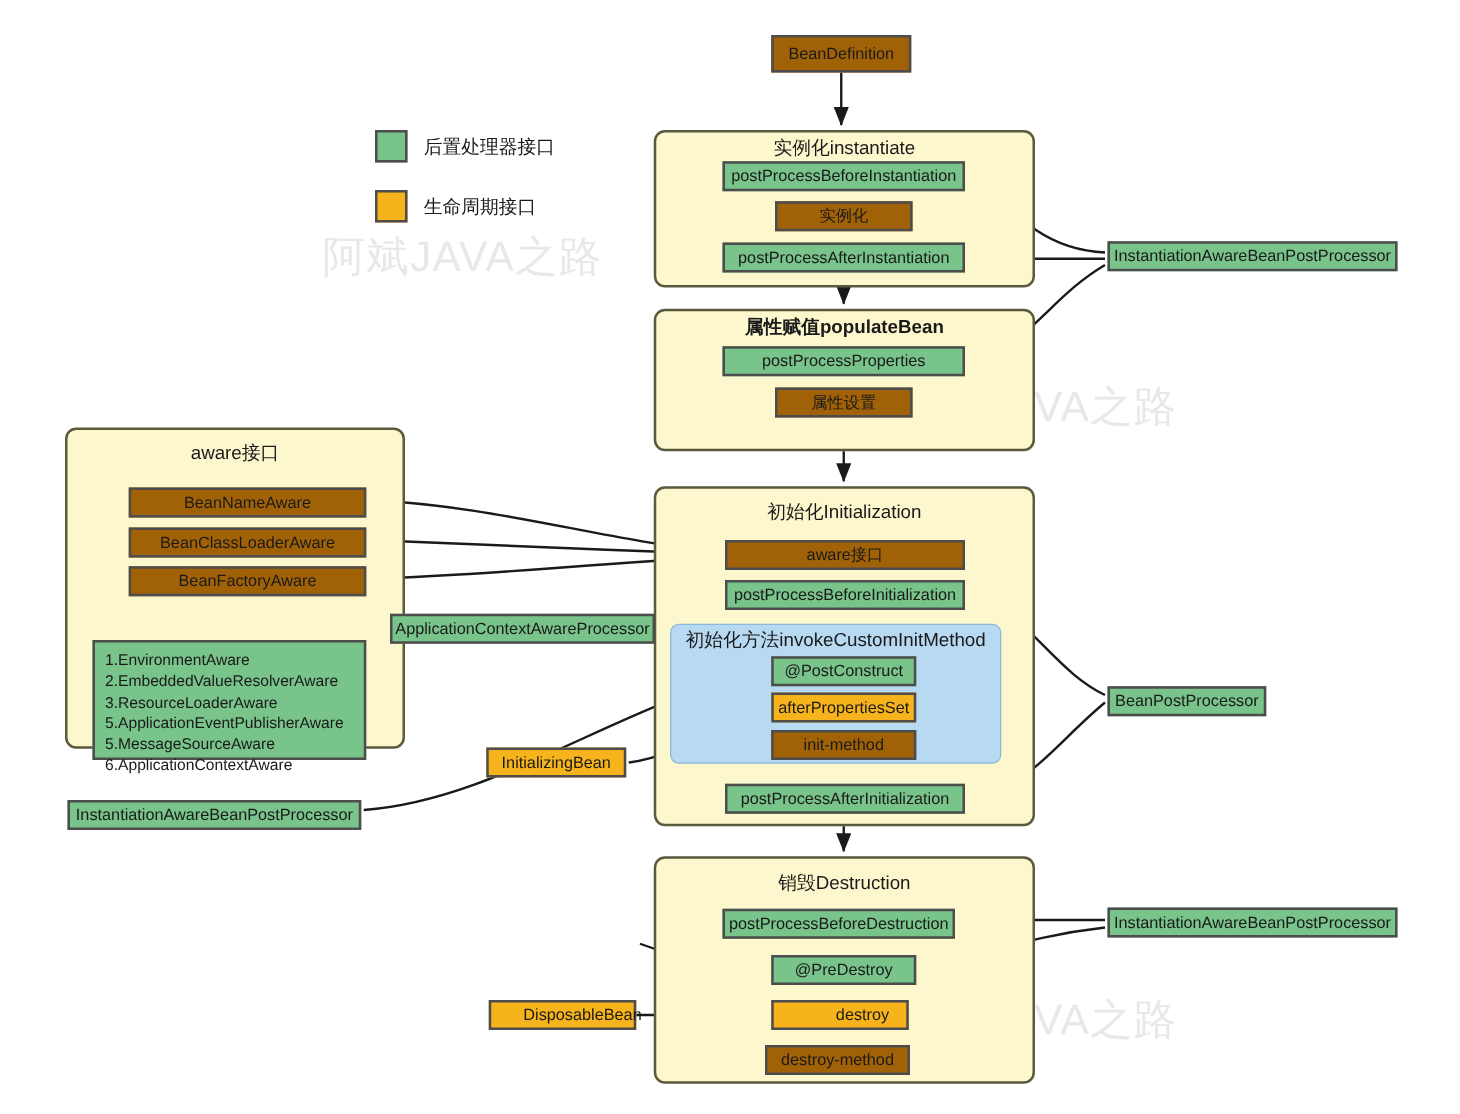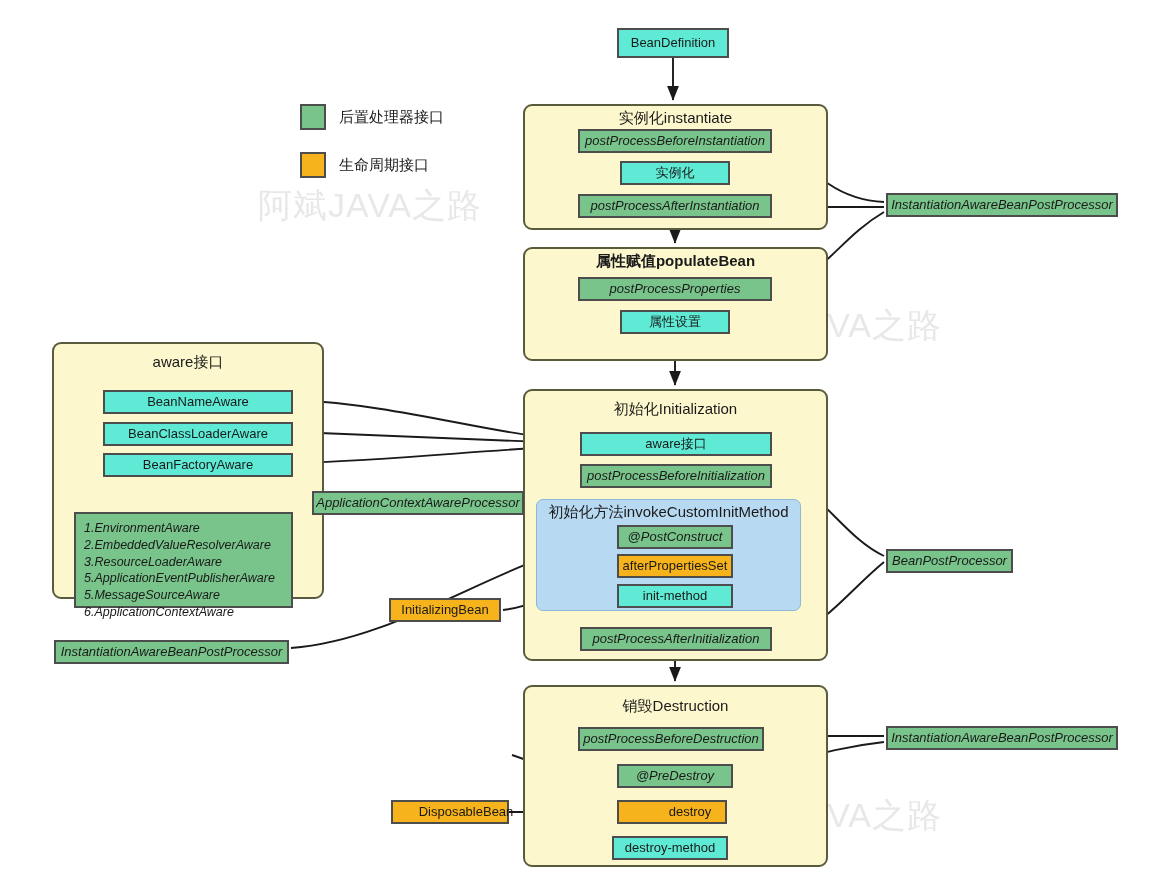--- a/index.html
+++ b/index.html
@@ -8,23 +8,23 @@
   #stage{position:absolute;left:0;top:0;width:1168px;height:891px;}
   svg#wires{position:absolute;left:0;top:0;width:1168px;height:891px;pointer-events:none;}
   .wm{position:absolute;color:#e8e8e8;font-size:34px;letter-spacing:1px;white-space:nowrap;
       font-family:"Liberation Sans","DejaVu Sans",sans-serif;user-select:none;}
   .panel{position:absolute;background:#fcf7cd;border:2px solid #5a5a3c;border-radius:9px;box-sizing:border-box;}
   .panel-title{position:absolute;width:100%;text-align:center;font-size:15px;color:#1a1a1a;}
   .bluepanel{position:absolute;background:#b8d9f2;border:1px solid #8fb8d8;border-radius:7px;box-sizing:border-box;}
   .node{position:absolute;box-sizing:border-box;border:2px solid #4d4d4d;
         display:flex;align-items:center;justify-content:center;font-size:13px;color:#1a1a1a;
         text-align:center;line-height:1.1;}
-  .green{background:#78c48a;font-style:italic;}
+  .green{background:#78c48a;}
   .orange{background:#f6b31c;}
-  .white{background:#5eead4;}
+  .white{background:#a16207;}
   .legend-sw{position:absolute;width:26px;height:26px;border:2px solid #4d4d4d;box-sizing:border-box;}
   .legend-tx{position:absolute;font-size:15px;color:#1a1a1a;white-space:nowrap;}
   .multi{display:block;text-align:left;padding:6px 8px;font-size:12.5px;line-height:1.34;
          align-items:flex-start;justify-content:flex-start;}
   .multi div{white-space:nowrap;}
 </style>
 </head>
 <body>
 
 <div id="stage">

